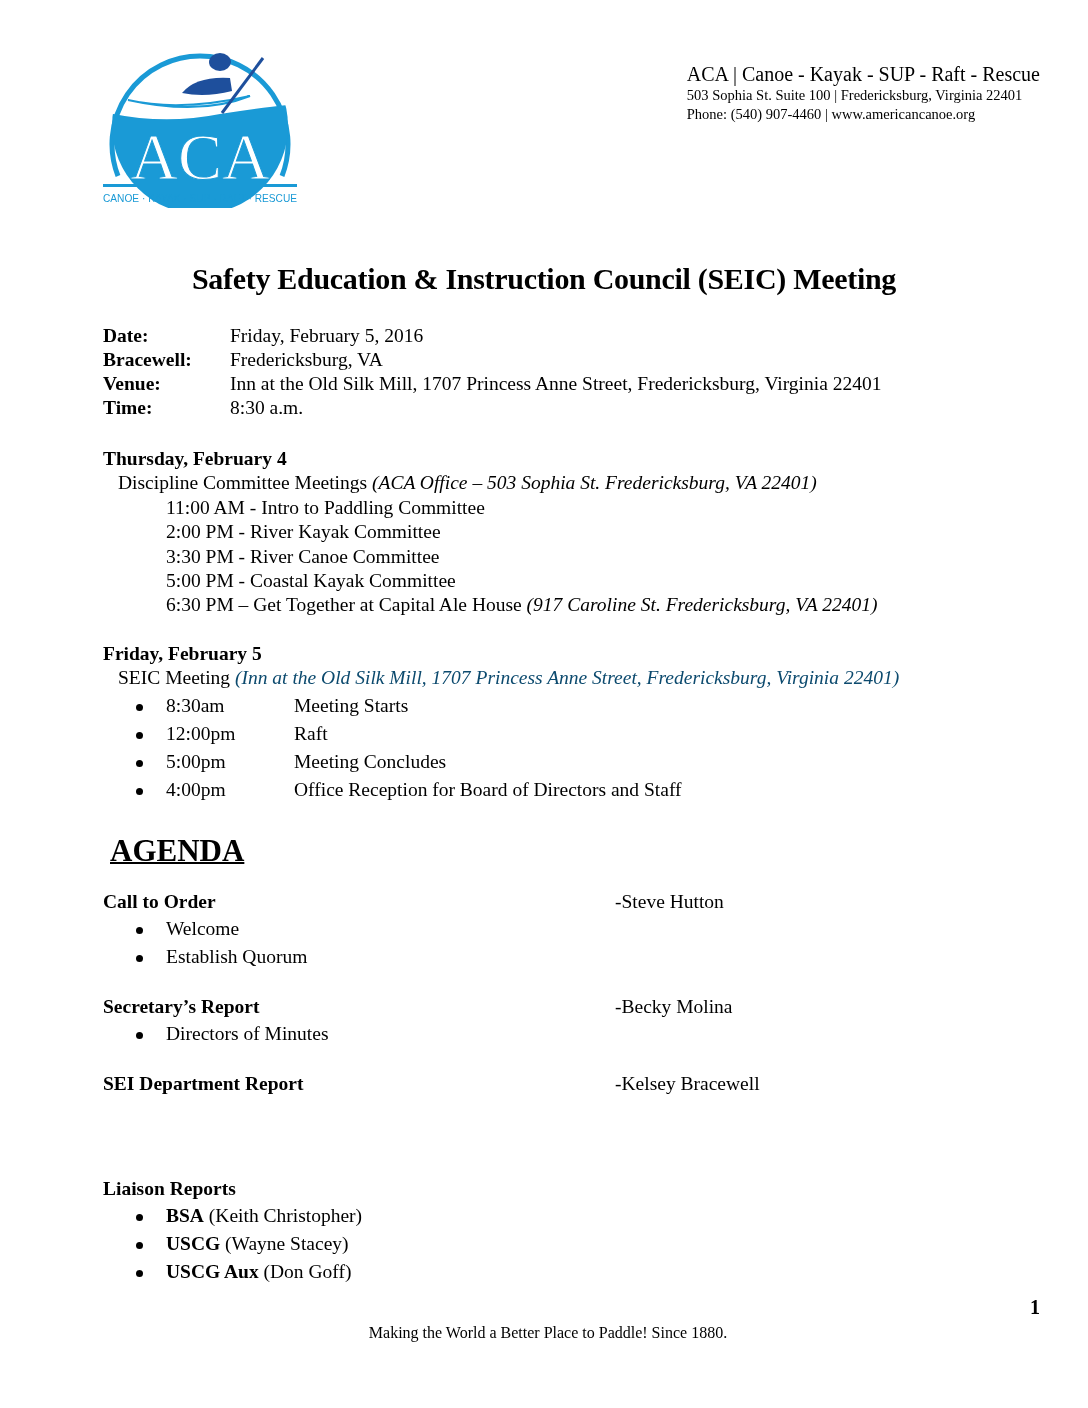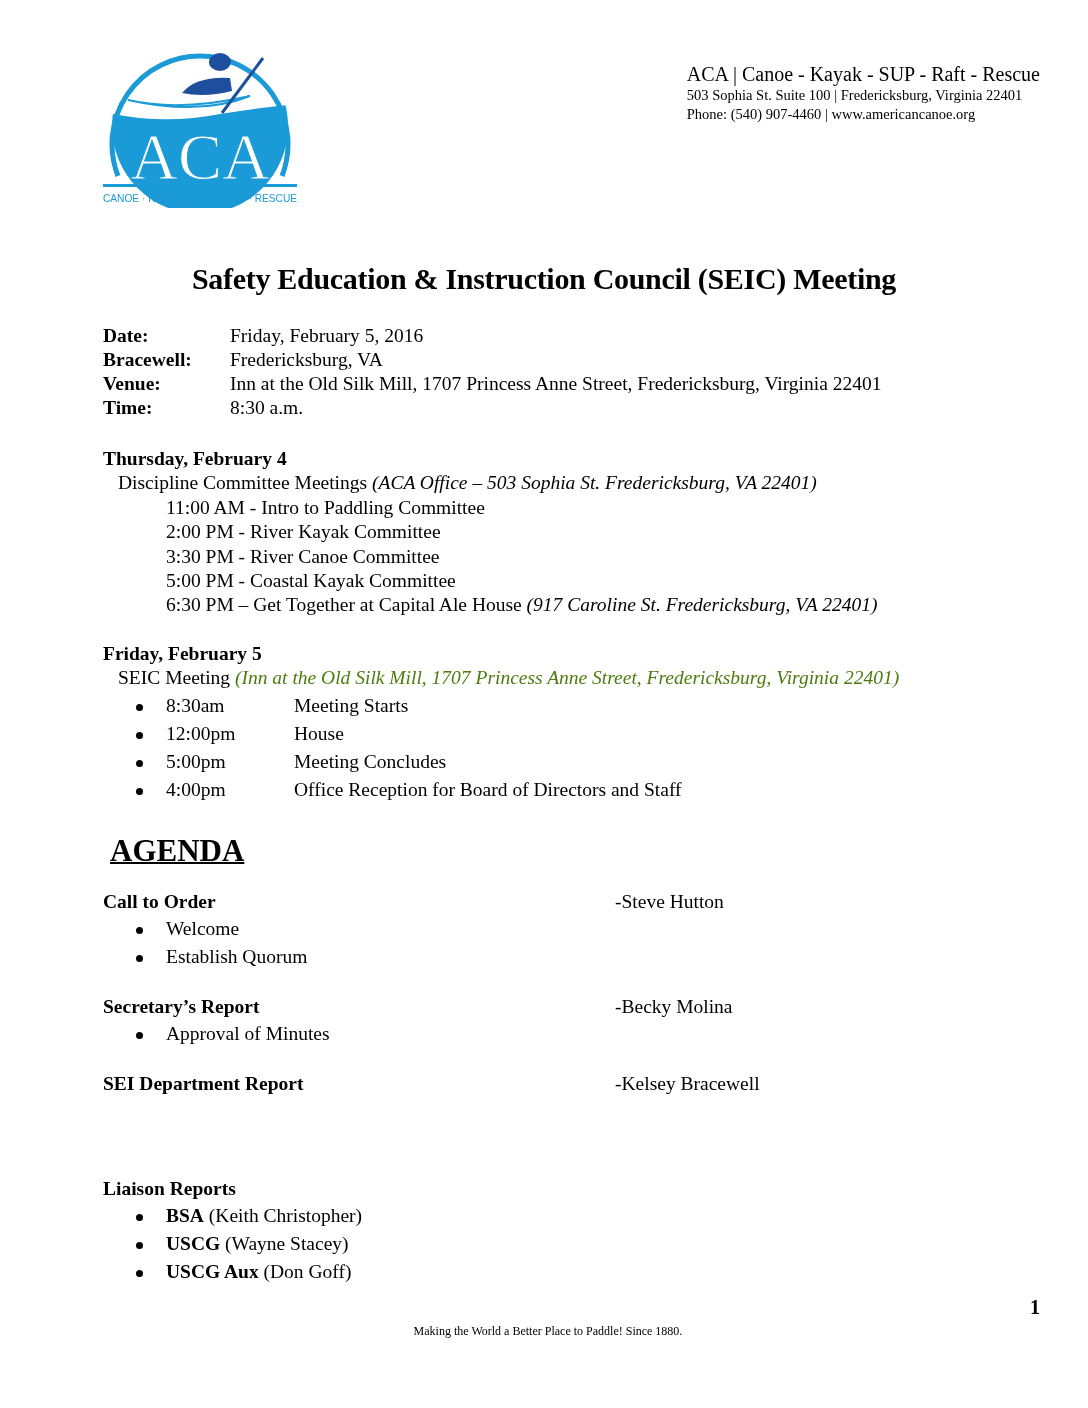--- a/index.html
+++ b/index.html
@@ -21,21 +21,21 @@
   .indent1 { padding-left:15px; }
   .indent2 { padding-left:63px; }
   .bullet-row { height:28px; display:flex; align-items:center; white-space:nowrap; }
   .bullet { width:63px; text-align:right; padding-right:0; box-sizing:border-box; }
   .bullet span { display:inline-block; width:7px; height:7px; border-radius:50%; background:#000; margin-right:23px; vertical-align:middle; }
   .time-col { width:128px; }
   .agenda-head { left:110px; top:833px; font-size:31px; font-weight:bold; text-decoration:underline; text-decoration-thickness:2px; }
   .ag-title { font-weight:bold; }
   .ag-row { display:flex; height:26px; align-items:center; }
   .ag-left { width:512px; }
-  .footer { left:0; right:0; top:1324px; text-align:center; font-size:12px;margin-left:8px; }
+  .footer { left:0; right:0; top:1324px; text-align:center; font-size:16px;margin-left:8px; }
   .page-num { right:48px; top:1296px; font-size:20px; font-weight:bold; }
 </style>
 </head>
 <body>
 
 <div class="abs logo">
   <svg width="200" height="172" viewBox="0 0 200 172">
     <defs>
       <clipPath id="circ">
           <circle cx="100" cy="90" r="88"></circle>
@@ -93,30 +93,30 @@
   <div class="line indent1"><span>Discipline Committee Meetings </span><span class="ital">(ACA Office – 503 Sophia St. Fredericksburg, VA 22401)</span></div>
   <div class="line indent2"><span>11:00 AM - Intro to Paddling Committee</span></div>
   <div class="line indent2"><span>2:00 PM - River Kayak Committee</span></div>
   <div class="line indent2"><span>3:30 PM - River Canoe Committee</span></div>
   <div class="line indent2"><span>5:00 PM - Coastal Kayak Committee</span></div>
   <div class="line indent2"><span>6:30 PM – Get Together at Capital Ale House </span><span class="ital">(917 Caroline St. Fredericksburg, VA 22401)</span></div>
 </div>
 
 <div class="abs section" style="top:643px;">
   <div class="line bold">Friday, February 5</div>
-  <div class="line indent1"><span>SEIC Meeting </span><span class="ital" style="color:#4d7c0f;">(Inn at the Old Silk Mill, 1707 Princess Anne Street, Fredericksburg, Virginia 22401)</span></div>
+  <div class="line indent1"><span>SEIC Meeting </span><span class="ital" style="color:#0c4a6e;">(Inn at the Old Silk Mill, 1707 Princess Anne Street, Fredericksburg, Virginia 22401)</span></div>
   <div class="bullet-row">
     <div class="bullet"><span></span></div>
     <div class="time-col">8:30am</div>
     <div>Meeting Starts</div>
   </div>
   <div class="bullet-row">
     <div class="bullet"><span></span></div>
     <div class="time-col">12:00pm</div>
-    <div>House</div>
+    <div>Raft</div>
   </div>
   <div class="bullet-row">
     <div class="bullet"><span></span></div>
     <div class="time-col">5:00pm</div>
     <div>Meeting Concludes</div>
   </div>
   <div class="bullet-row">
     <div class="bullet"><span></span></div>
     <div class="time-col">4:00pm</div>
     <div>Office Reception for Board of Directors and Staff</div>
@@ -140,21 +140,21 @@
   </div>
 </div>
 
 <div class="abs section" style="top:994px;">
   <div class="ag-row">
     <div class="ag-left ag-title">Secretary’s Report</div>
     <div>-Becky Molina</div>
   </div>
   <div class="bullet-row">
     <div class="bullet"><span></span></div>
-    <div>Approval of Minutes</div>
+    <div>Directors of Minutes</div>
   </div>
 </div>
 
 <div class="abs section" style="top:1071px;">
   <div class="ag-row">
     <div class="ag-left ag-title">SEI Department Report</div>
     <div>-Kelsey Bracewell</div>
   </div>
 </div>
 

